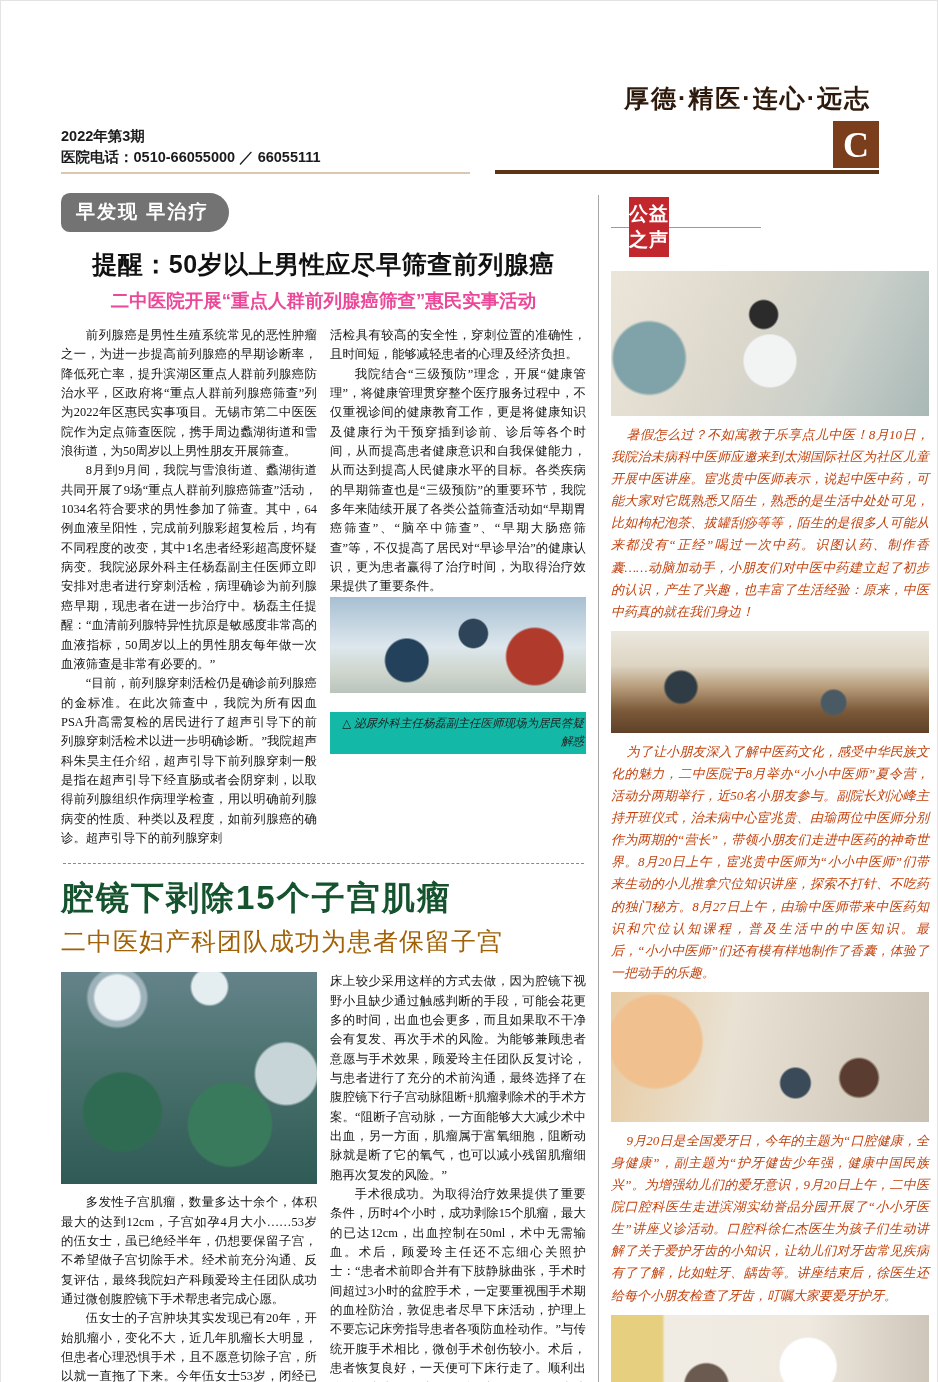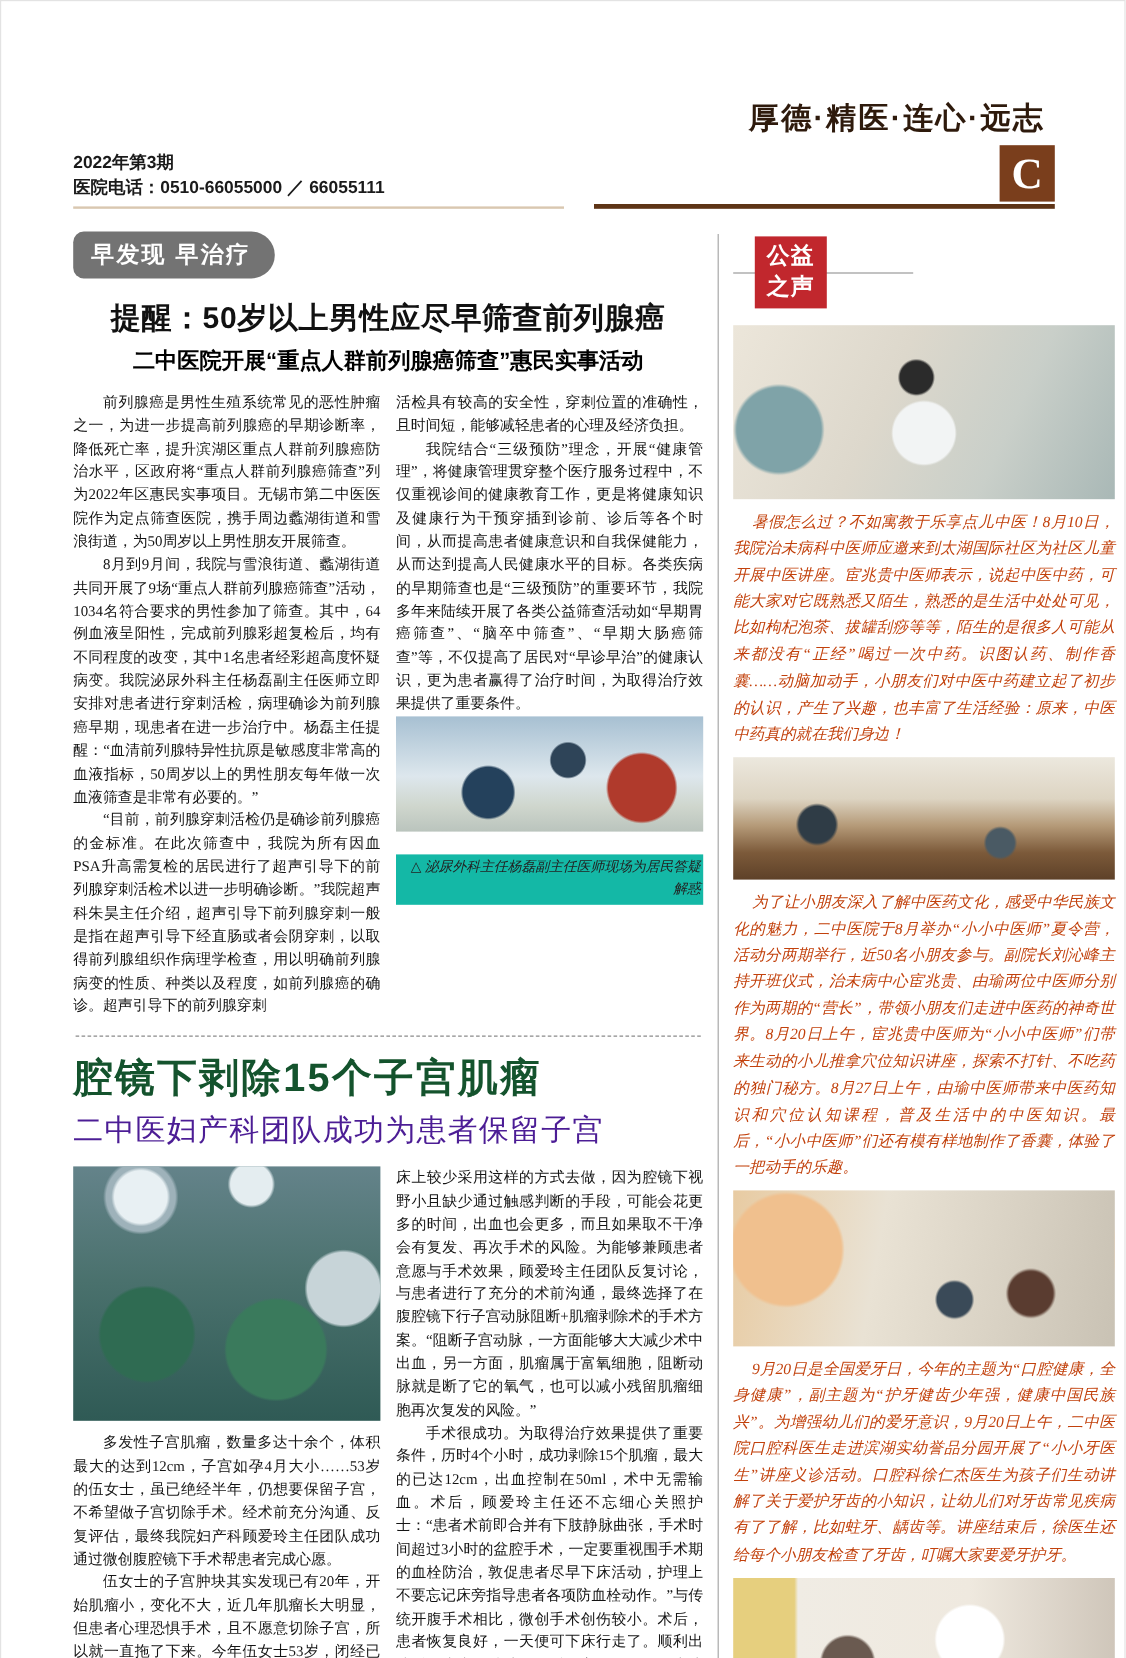--- a/index.html
+++ b/index.html
@@ -34,50 +34,50 @@
   .p-cont { text-indent:0; }
   .dash-div { border:none; border-top:1.5px dashed #8a8a8a; margin:15px 2px 12px 2px; }
 
   
   .badge1 { display:inline-block; background:#737373; color:#fff; font-family:"Liberation Sans",sans-serif;
             font-weight:bold; font-size:19px; letter-spacing:2px; padding:6px 20px 7px 15px;
             border-radius:9px 20px 20px 9px; margin:2px 0 16px 0; }
   .a1-title { text-align:center; font-family:"Liberation Sans",sans-serif; font-weight:bold;
               font-size:25px; letter-spacing:0.5px; color:#111; margin-bottom:7px; }
   .a1-subtitle { text-align:center; font-family:"Liberation Sans",sans-serif; font-weight:bold;
-                 font-size:18.5px; color:#000000; margin-bottom:13px; }
+                 font-size:18.5px; color:#ec4899; margin-bottom:13px; }
 
   
   .photo { position:relative; overflow:hidden; width:100%; }
   .ph-a1 { height:96px;
     background:
       radial-gradient(circle at 80% 62%, #b03a2c 0 13%, rgba(176,58,44,0) 14%),
       radial-gradient(circle at 56% 38%, #2e4458 0 9%, rgba(46,68,88,0) 10%),
       radial-gradient(circle at 30% 66%, #24415c 0 11%, rgba(36,65,92,0) 12%),
       linear-gradient(180deg,#a7c0d2 0%,#dde7ed 52%,#cfd6cd 78%,#bac4bd 100%); }
   .caption { background:#14b8a6; color:#222; font-style:italic; font-size:11.5px; text-align:right; padding:3px 2px; margin-top:19px; }
 
   
   .a2-title { color:#14532d; font-family:"Liberation Sans",sans-serif; font-weight:bold;
               font-size:33px; letter-spacing:2px; margin:4px 0 4px 0; }
   .a2-subtitle { font-family:"Liberation Sans",sans-serif; font-weight:normal;
-                 font-size:25px; letter-spacing:1px; color:#4c1d95; margin-bottom:14px; }
+                 font-size:25px; letter-spacing:1px; color:#a16207; margin-bottom:14px; }
   .ph-a2 { height:212px; margin-bottom:9px;
     background:
       radial-gradient(circle at 22% 12%, #e8f0f3 0 8%, #9eb2ba 9% 10.5%, rgba(0,0,0,0) 11.5%),
       radial-gradient(circle at 58% 7%, #e4edf0 0 7%, rgba(0,0,0,0) 8%),
       radial-gradient(circle at 24% 66%, #2f6b52 0 16%, rgba(0,0,0,0) 17%),
       radial-gradient(circle at 66% 72%, #3a7a5c 0 18%, rgba(0,0,0,0) 19%),
       radial-gradient(circle at 88% 48%, #c7d4d8 0 12%, rgba(0,0,0,0) 13%),
       linear-gradient(180deg,#64838a 0%,#4a716d 45%,#2f5a55 100%); }
 
   
   .sb-badge-row { position:relative; height:64px; margin:6px 0 10px 0; }
   .sb-line { position:absolute; left:0; top:30px; width:150px; height:1px; background:#9a9a9a; }
-  .sb-badge { position:absolute; left:18px; top:0; width:60px; height:60px; background:#c1272d; color:#fff;
+  .sb-badge { position:absolute; left:18px; top:0; width:40px; height:60px; background:#c1272d; color:#fff;
               font-family:"Liberation Sans",sans-serif; font-weight:bold; font-size:19px; line-height:1.35;
               display:flex; flex-direction:column; align-items:center; justify-content:center; letter-spacing:1px; }
   .sb-text { font-size:13px; line-height:1.7; text-align:justify; font-style:italic; color:#c2410c; }
   .sb-text .p { text-indent:1.2em; }
   .sb-photo { margin:8px 0 8px 0; }
   .ph-s1 { height:145px;
     background:
       radial-gradient(circle at 48% 30%, #2b2b2b 0 7%, rgba(0,0,0,0) 8%),
       radial-gradient(circle at 50% 62%, #f2f4f4 0 14%, rgba(0,0,0,0) 15%),
       radial-gradient(circle at 12% 60%, #7fa3a8 0 12%, rgba(0,0,0,0) 13%),

